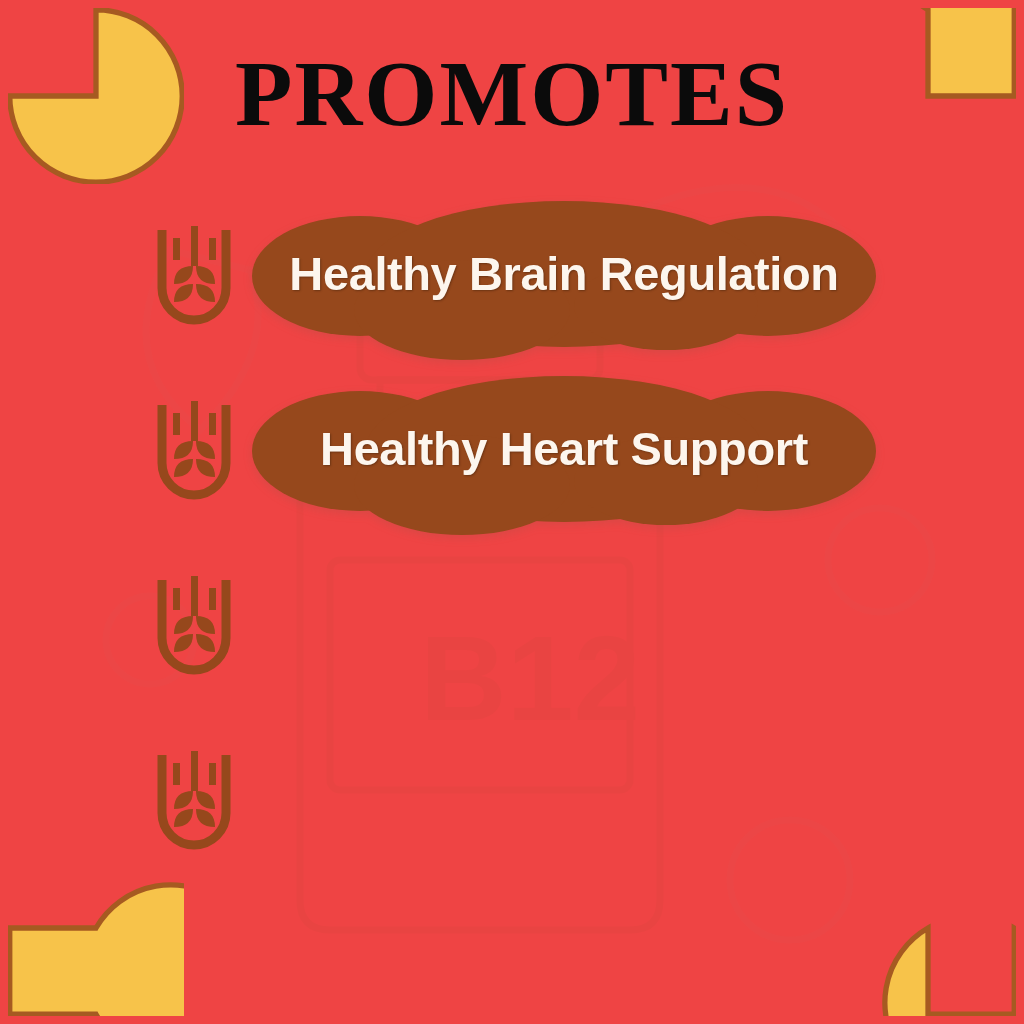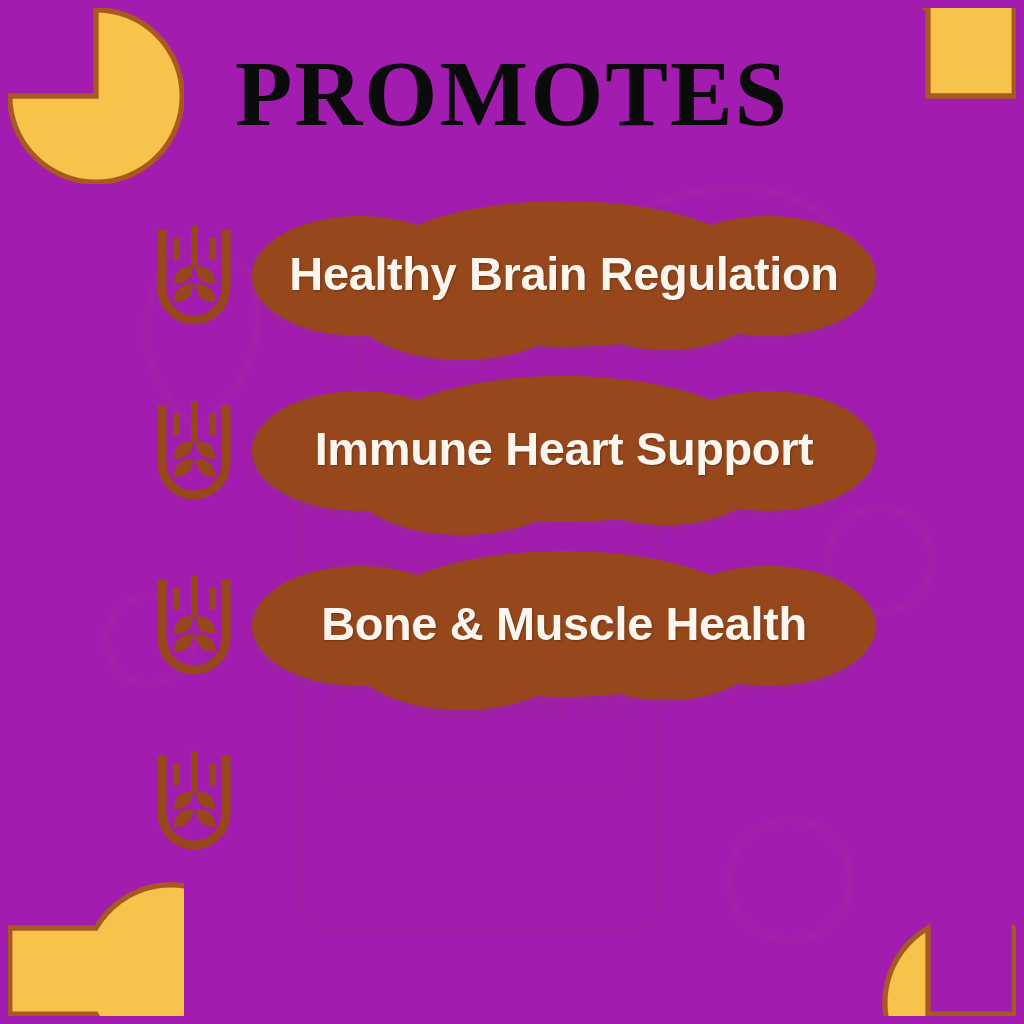--- a/index.html
+++ b/index.html
@@ -5,21 +5,21 @@
 <style>
   html, body {
     margin: 0;
     padding: 0;
     background: #ffffff;
   }
   #stage {
     position: relative;
     width: 1024px;
     height: 1024px;
-    background: #a21caf;
+    background: #ef4444;
     overflow: hidden;
     font-family: "Liberation Sans", sans-serif;
   }
 
   
   .watermark {
     position: absolute;
     left: 0; top: 0;
     width: 1024px; height: 1024px;
     opacity: 0.055;
@@ -186,47 +186,35 @@
       <div class="row-cloud">
         <svg class="cloud-svg" viewBox="0 0 624 175">
           <g fill="#96481C">
             <ellipse cx="108" cy="90" rx="108" ry="60"></ellipse>
             <ellipse cx="516" cy="90" rx="108" ry="60"></ellipse>
             <ellipse cx="312" cy="88" rx="198" ry="73"></ellipse>
             <ellipse cx="210" cy="124" rx="108" ry="50"></ellipse>
             <ellipse cx="414" cy="120" rx="92" ry="44"></ellipse>
           </g>
         </svg>
-        <div class="cloud-label">Immune Heart Support</div>
+        <div class="cloud-label">Healthy Heart Support</div>
       </div>
     </div>
 
     <div class="row">
       <svg class="row-icon" viewBox="0 0 84 104">
         <path d="M10 8 L10 66 A32 32 0 0 0 74 66 L74 8" fill="none" stroke="#96481C" stroke-width="9" stroke-linecap="butt"></path>
         <rect x="39" y="4" width="7" height="40" fill="#96481C"></rect>
         <rect x="21" y="16" width="7" height="22" fill="#96481C"></rect>
         <rect x="57" y="16" width="7" height="22" fill="#96481C"></rect>
         <path d="M41 44 Q22 44 22 62 Q41 62 41 44 Z" fill="#96481C"></path>
         <path d="M44 44 Q63 44 63 62 Q44 62 44 44 Z" fill="#96481C"></path>
         <path d="M41 62 Q22 62 22 80 Q41 80 41 62 Z" fill="#96481C"></path>
         <path d="M44 62 Q63 62 63 80 Q44 80 44 62 Z" fill="#96481C"></path>
       </svg>
-      <div class="row-cloud">
-        <svg class="cloud-svg" viewBox="0 0 624 175">
-          <g fill="#96481C">
-            <ellipse cx="108" cy="90" rx="108" ry="60"></ellipse>
-            <ellipse cx="516" cy="90" rx="108" ry="60"></ellipse>
-            <ellipse cx="312" cy="88" rx="198" ry="73"></ellipse>
-            <ellipse cx="210" cy="124" rx="108" ry="50"></ellipse>
-            <ellipse cx="414" cy="120" rx="92" ry="44"></ellipse>
-          </g>
-        </svg>
-        <div class="cloud-label">Bone &amp; Muscle Health</div>
-      </div>
     </div>
 
     <div class="row">
       <svg class="row-icon" viewBox="0 0 84 104">
         <path d="M10 8 L10 66 A32 32 0 0 0 74 66 L74 8" fill="none" stroke="#96481C" stroke-width="9" stroke-linecap="butt"></path>
         <rect x="39" y="4" width="7" height="40" fill="#96481C"></rect>
         <rect x="21" y="16" width="7" height="22" fill="#96481C"></rect>
         <rect x="57" y="16" width="7" height="22" fill="#96481C"></rect>
         <path d="M41 44 Q22 44 22 62 Q41 62 41 44 Z" fill="#96481C"></path>
         <path d="M44 44 Q63 44 63 62 Q44 62 44 44 Z" fill="#96481C"></path>

